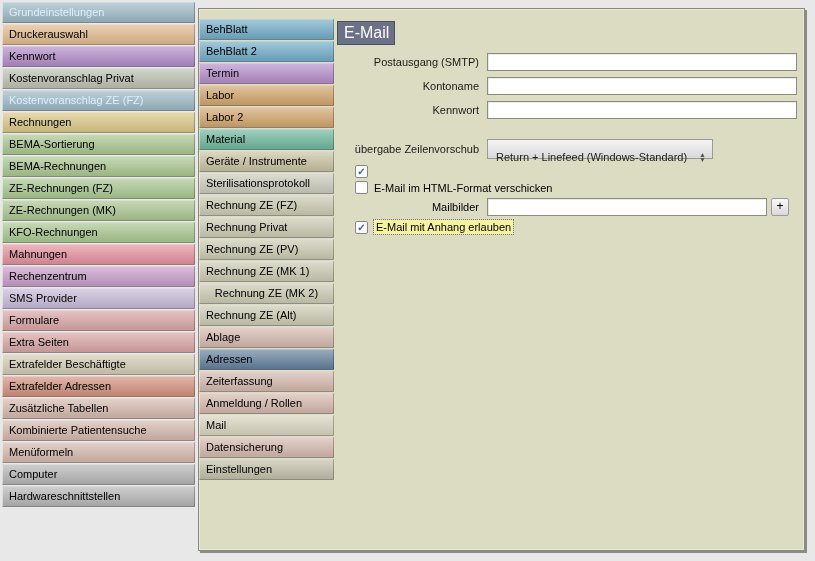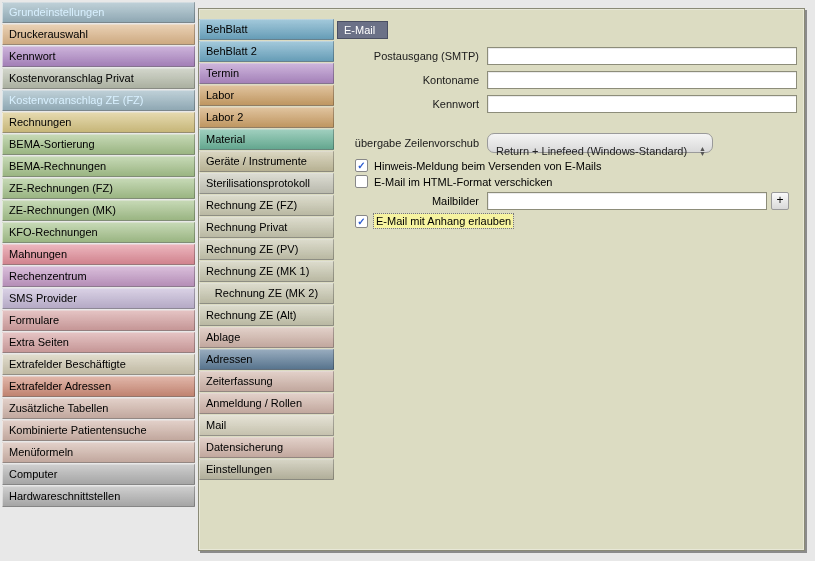--- a/index.html
+++ b/index.html
@@ -72,22 +72,22 @@
   }
   .form-area {
     position: absolute;
     left: 138px; right: 6px;
     top: 12px; bottom: 6px;
   }
   .section-header {
     display: inline-block;
     background: #6b7187;
     color: #fff;
-    font-size: 11px;
-    padding: 2px 12px 2px 6px;
+    font-size: 16px;
+    padding: 2px 5px 2px 6px;
     border: 1px solid #4a4f63;
     margin-bottom: 8px;
   }
   .form-row {
     display: flex;
     align-items: center;
     margin-bottom: 6px;
   }
   .form-row .lbl {
     width: 150px;
@@ -106,21 +106,21 @@
     max-width: 310px;
   }
   .gap { height: 14px; }
   .select-like {
     display: inline-flex;
     align-items: center;
     height: 20px;
     min-width: 226px;
     background: linear-gradient(#f4f4f4,#d9d9d9);
     border: 1px solid #9a9a9a;
-    border-radius: 7px;
+    border-radius: 0;
     padding: 16px 6px 0 8px;
     font-size: 11px;
     color: #222;
     cursor: pointer;
   }
   .select-like .arrows {
     margin-left: auto;
     display: flex; flex-direction: column;
     line-height: 5px; font-size: 7px; color: #555;
     padding-left: 8px;
@@ -244,21 +244,20 @@
             <span>Return + Linefeed (Windows-Standard)</span>
             <span class="arrows">
                 <span>▲</span>
                 <span>▼</span>
               </span>
           </div>
         </div>
 
         <div class="check-row">
           <span class="chk checked"></span>
-          <span>Hinweis-Meldung beim Versenden von E-Mails</span>
         </div>
         <div class="check-row">
           <span class="chk"></span>
           <span>E-Mail im HTML-Format verschicken</span>
         </div>
 
         <div class="mailbilder-row">
           <div class="lbl">Mailbilder</div>
           <input type="text" value="" style="">
           <div class="plus-btn">+</div>

